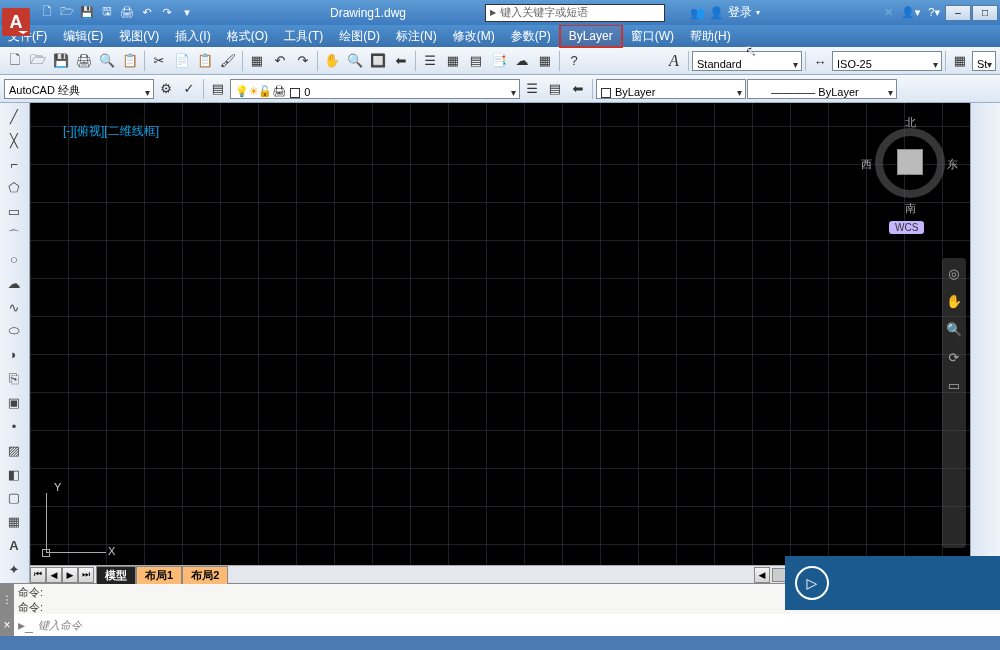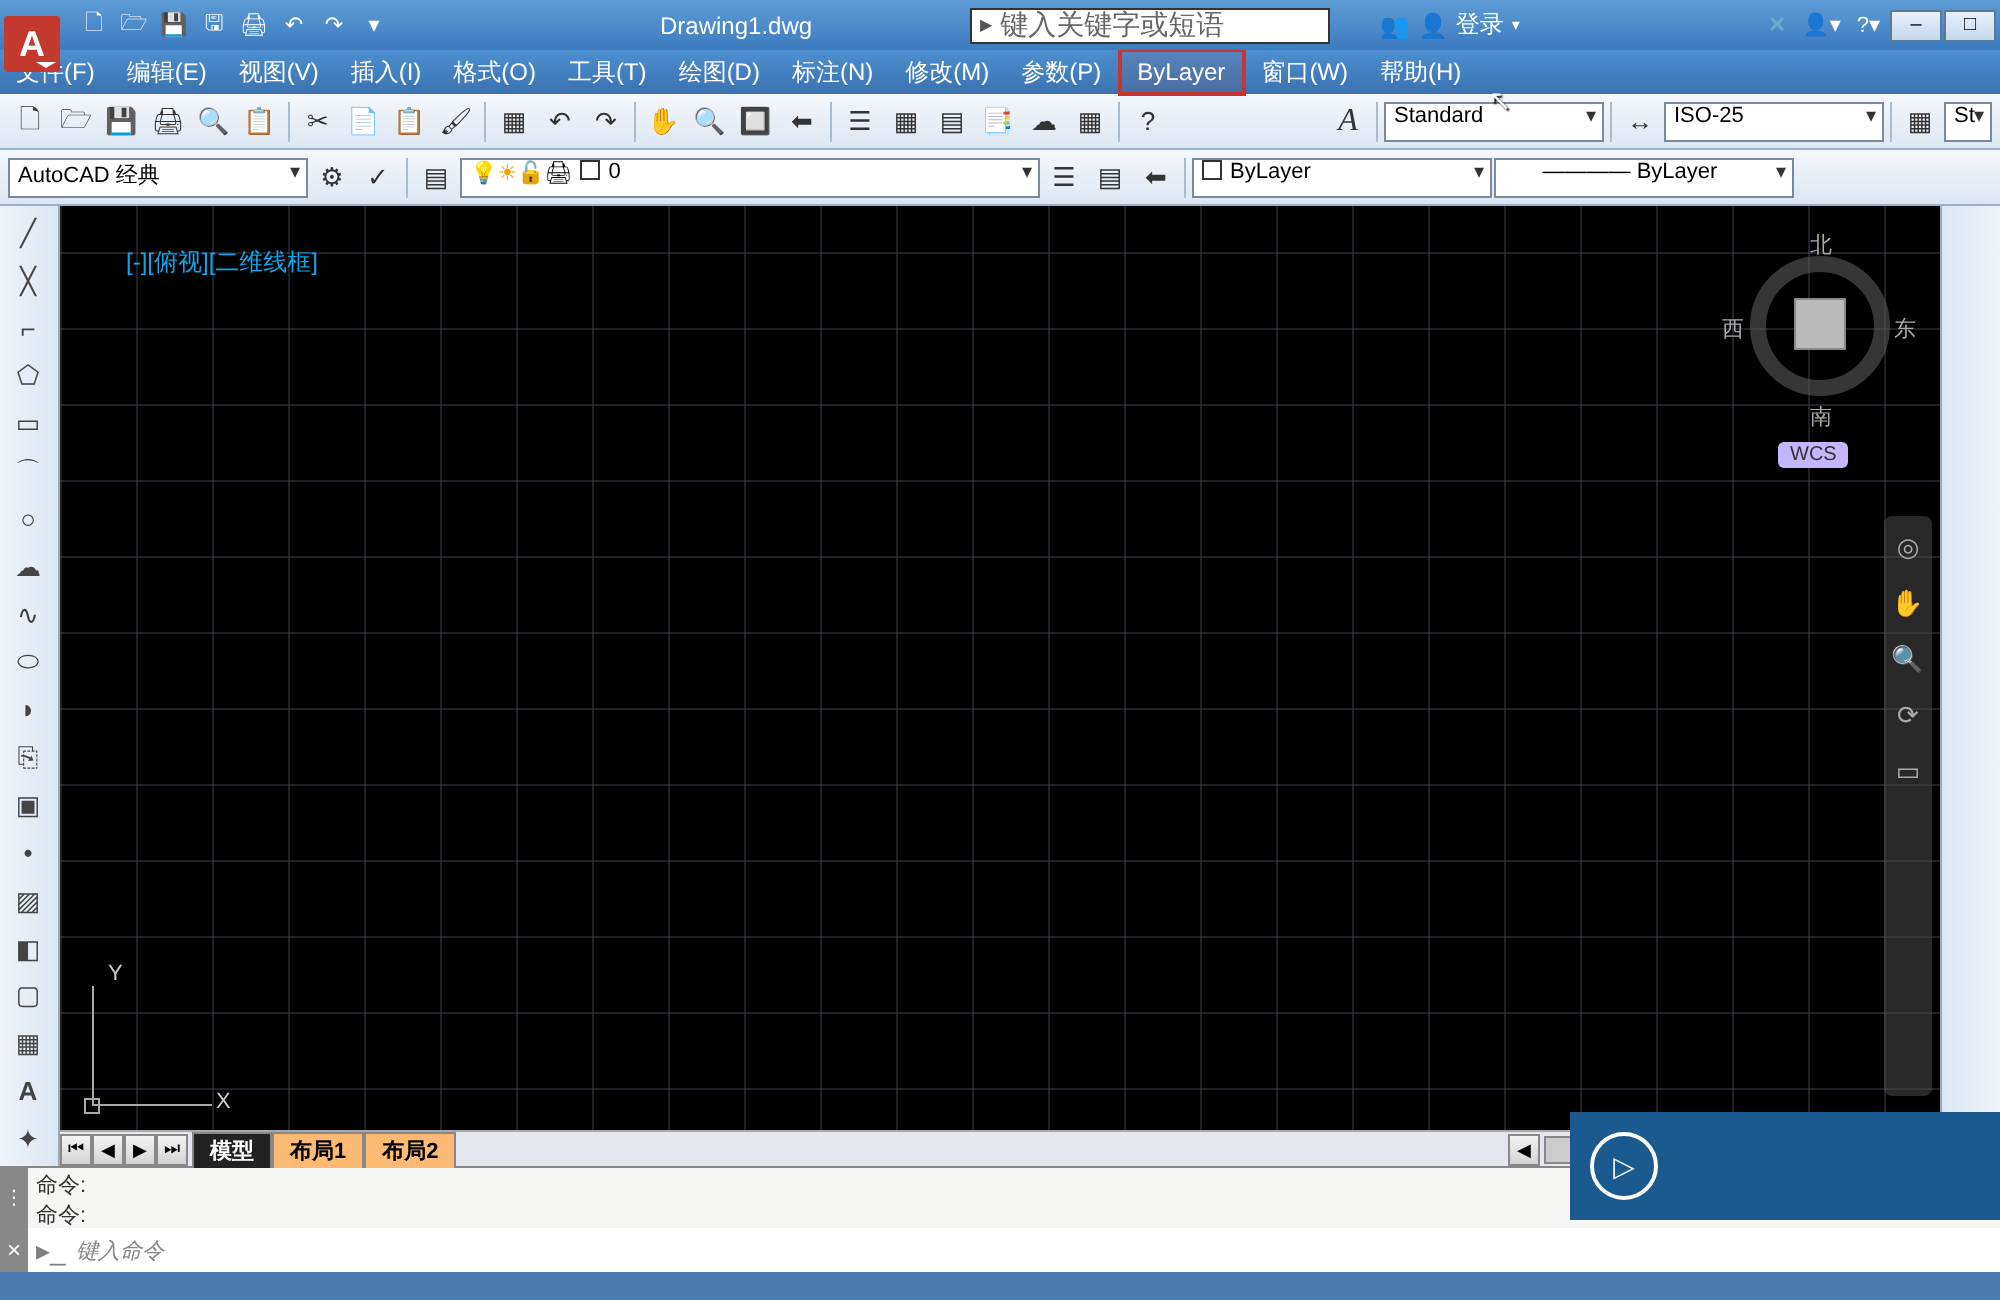--- a/index.html
+++ b/index.html
@@ -5,37 +5,37 @@
 * { margin: 0; padding: 0; box-sizing: border-box; font-family: "Microsoft YaHei", Arial, sans-serif; }
 body { width: 1000px; height: 650px; background: #4a7ab0; overflow: hidden; position: relative; font-size: 11px; }
 
 
 .title-bar { height: 25px; background: linear-gradient(to bottom, #5d9bd5, #3d7bc0); display: flex; align-items: center; position: relative; }
 .title-logo { width: 28px; height: 28px; background: #c4392d; color: white; font-size: 18px; font-weight: bold; display: flex; align-items: center; justify-content: center; margin-left: 2px; position: absolute; top: 8px; z-index: 100; border-radius: 2px; }
 .title-logo::after { content: ''; position: absolute; border-left: 5px solid transparent; border-right: 5px solid transparent; border-top: 3px solid white; bottom: 2px; right: 2px; }
 .qat { display: flex; gap: 2px; margin-left: 38px; align-items: center; }
 .qat-btn { width: 18px; height: 18px; display: flex; align-items: center; justify-content: center; color: #fff; font-size: 11px; cursor: pointer; }
 .title-filename { position: absolute; left: 330px; color: #fff; font-size: 12px; }
-.title-search { position: absolute; left: 485px; width: 180px; height: 18px; background: #fff; border: 1px solid #333; font-size: 14px; padding: 0 4px; color: #666; display: flex; align-items: center; }
+.title-search { position: absolute; left: 485px; width: 180px; height: 18px; background: #fff; border: 1px solid #333; font-size: 11px; padding: 0 4px; color: #666; display: flex; align-items: center; }
 .title-search::before { content: '▶'; font-size: 8px; margin-right: 4px; color: #555; }
 .title-login { position: absolute; left: 690px; color: #fff; display: flex; align-items: center; gap: 4px; font-size: 12px; }
 .title-icons { position: absolute; right: 60px; display: flex; gap: 8px; color: #fff; align-items: center; }
 .title-winbtns { position: absolute; right: 2px; display: flex; gap: 1px; }
 .winbtn { width: 26px; height: 16px; background: linear-gradient(to bottom, #e8f0fa, #c4d8ec); border: 1px solid #5a7a9a; display: flex; align-items: center; justify-content: center; font-size: 10px; cursor: pointer; }
 
 
 .menu-bar { height: 22px; background: linear-gradient(to bottom, #4d8fd0, #3a72af); display: flex; align-items: center; }
 .menu-item { padding: 3px 8px; color: #fff; font-size: 12px; cursor: pointer; }
 .menu-item.highlighted { border: 2px solid #c73530; background: rgba(200,60,50,0.1); }
 
 
 .toolbar-row { height: 28px; background: linear-gradient(to bottom, #f5f8fc, #dce6f2); border-bottom: 1px solid #9ab0c8; display: flex; align-items: center; padding: 0 4px; gap: 1px; }
 .tool-btn { width: 22px; height: 22px; display: flex; align-items: center; justify-content: center; cursor: pointer; font-size: 13px; color: #333; border: 1px solid transparent; }
 .tool-sep { width: 1px; height: 20px; background: #aabbcc; margin: 0 2px; }
-.tool-dropdown { height: 20px; background: #fff; border: 1px solid #7a8a9a; font-size: 11px; padding: 0 18px 0 4px; display: flex; align-items: flex-start; position: relative; cursor: pointer; }
+.tool-dropdown { height: 20px; background: #fff; border: 1px solid #7a8a9a; font-size: 11px; padding: 0 18px 0 4px; display: flex; align-items: flex-end; position: relative; cursor: pointer; }
 .tool-dropdown::after { content: '▾'; position: absolute; right: 3px; color: #333; font-size: 10px; }
 
 
 .main-area { display: flex; height: 480px; }
 .left-toolbar { width: 30px; background: linear-gradient(to right, #f0f4fa, #dce6f2); border-right: 1px solid #9ab; display: flex; flex-direction: column; padding: 2px; gap: 1px; }
 .left-tool { width: 24px; height: 24px; display: flex; align-items: center; justify-content: center; font-size: 13px; cursor: pointer; color: #444; }
 
 .canvas-wrap { flex: 1; position: relative; background: #000; }
 .canvas-grid { position: absolute; inset: 0; background-image: repeating-linear-gradient(0deg, rgba(80,80,100,0.4) 0px, rgba(80,80,100,0.4) 1px, transparent 1px, transparent 38px), repeating-linear-gradient(90deg, rgba(80,80,100,0.4) 0px, rgba(80,80,100,0.4) 1px, transparent 1px, transparent 38px); }
 .canvas-label { position: absolute; top: 20px; left: 8px; color: #0ea5e9; font-size: 12px; margin-left: 25px; }

